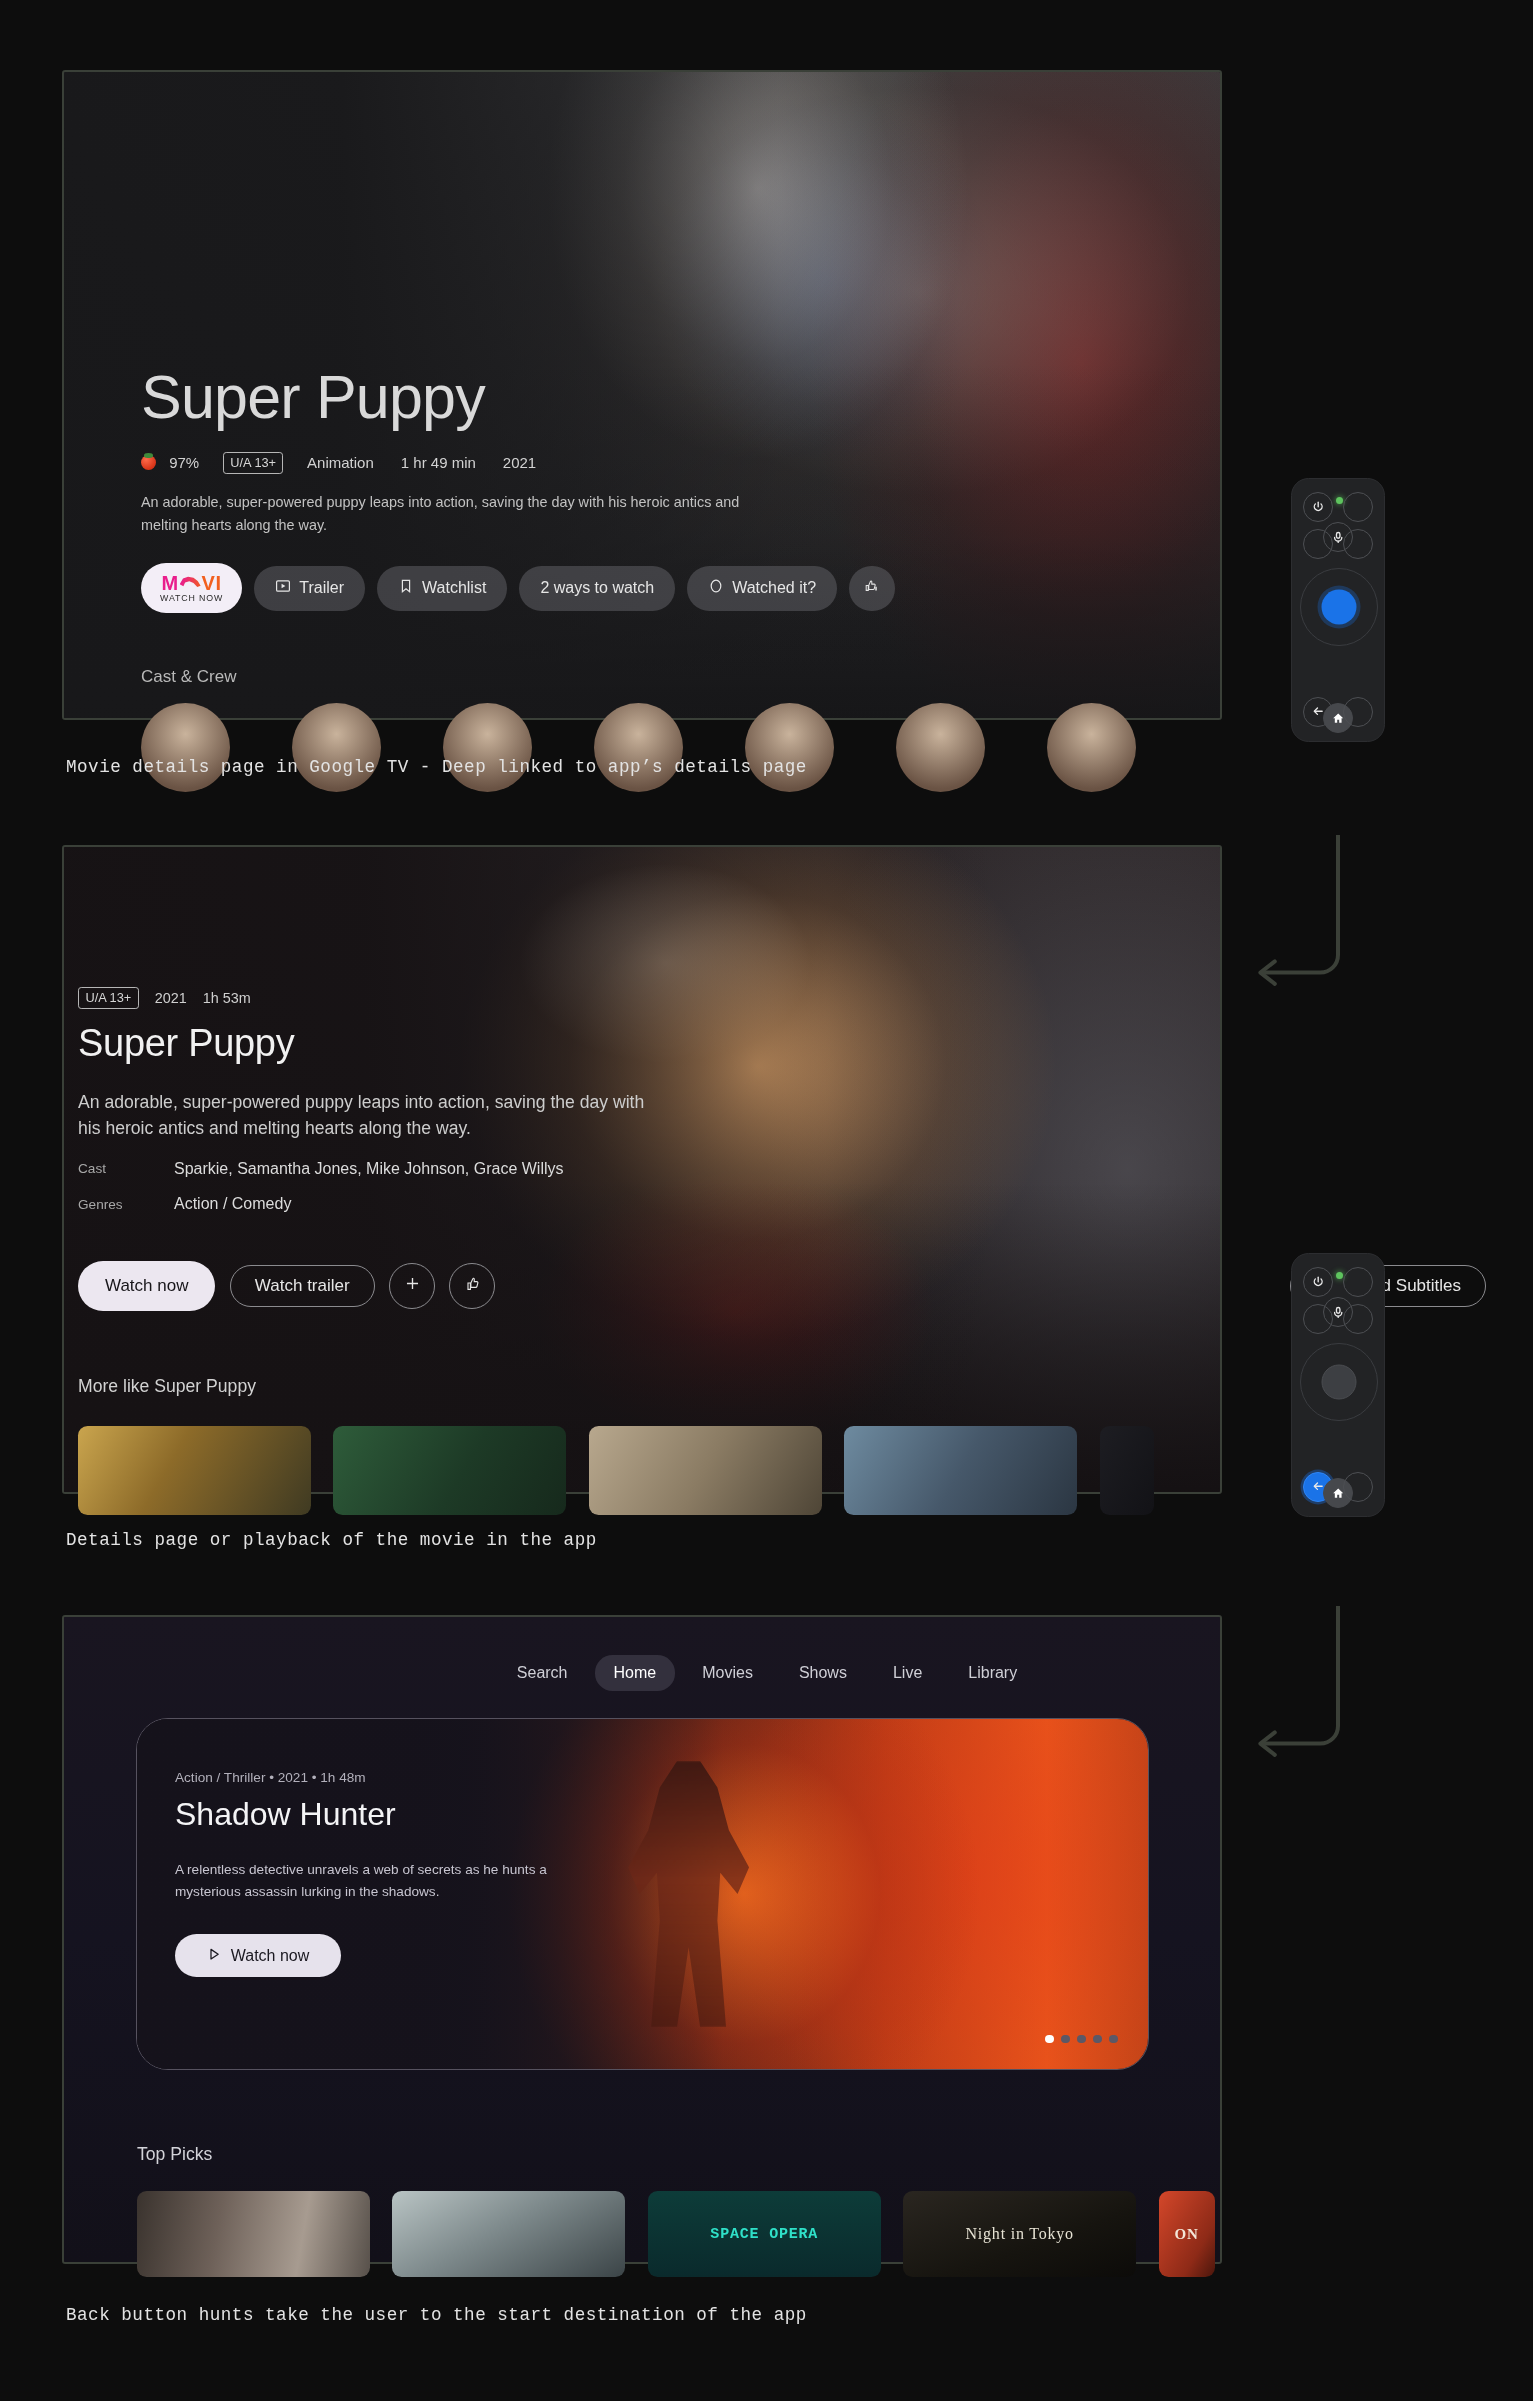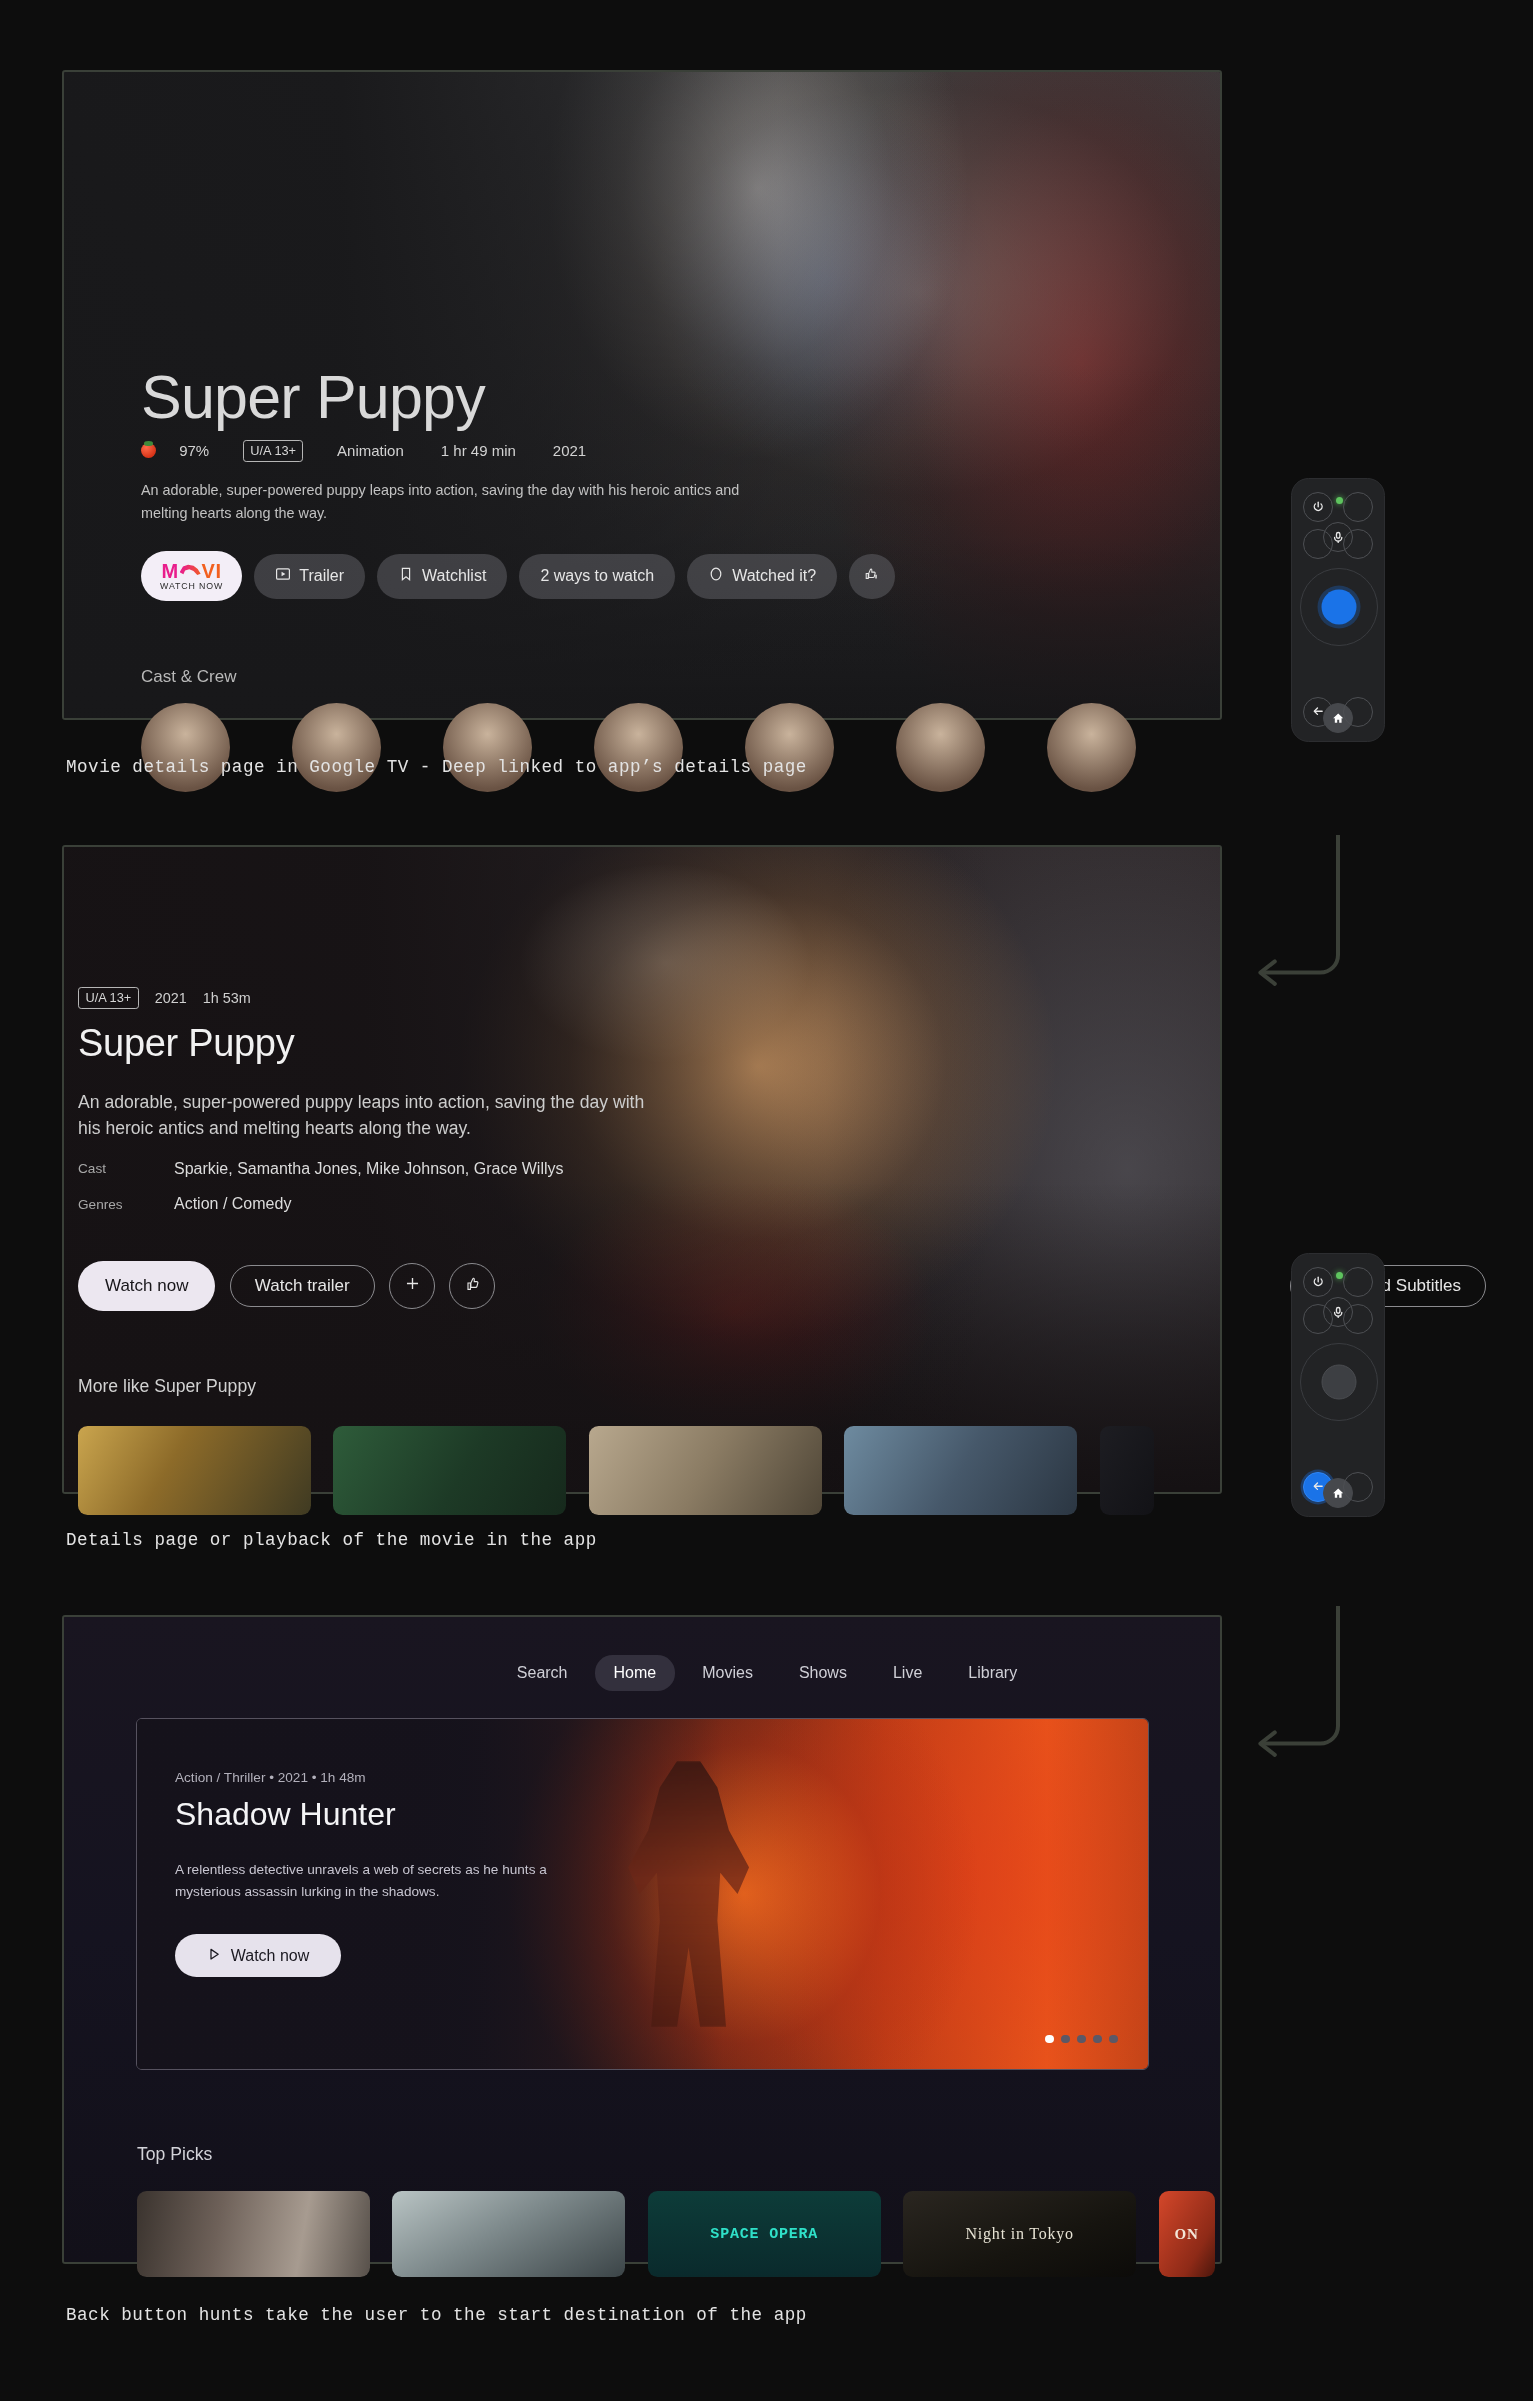--- a/index.html
+++ b/index.html
@@ -57,22 +57,22 @@
     background:
       linear-gradient(90deg, rgba(24,24,26,0.97) 0%, rgba(24,24,26,0.94) 24%, rgba(24,24,26,0.62) 42%, rgba(24,24,26,0.12) 62%, rgba(24,24,26,0) 78%),
       linear-gradient(0deg, rgba(20,20,22,0.85) 0%, rgba(20,20,22,0.25) 28%, rgba(20,20,22,0) 55%);
   }
   .p1-body { position: absolute; left: 78px; top: 297px; right: 32px; }
   .p1-title {
     font-size: 61px; font-weight: 400; color: #d9d9d9;
     line-height: 1.0; letter-spacing: -0.8px;
   }
   .meta-row {
-    display: flex; align-items: center; gap: 16px;
-    margin-top: 12px; font-size: 15px; color: #d2d2d2;
+    display: flex; align-items: center; gap: 6px;
+    margin-top: 24px; font-size: 15px; color: #d2d2d2;
   }
   .tomato {
     width: 15px; height: 15px; border-radius: 50%;
     background: radial-gradient(circle at 35% 30%, #ff6a4a, #d83418 70%);
     position: relative; margin-right: 7.2px; flex: none;
   }
   .tomato::before {
     content: ""; position: absolute; top: -2.4px; left: 3.2px;
     width: 8.8px; height: 4.8px; border-radius: 50% 50% 40% 40%;
     background: #3f8a3a;
@@ -191,21 +191,21 @@
     display: flex; justify-content: center; align-items: center; gap: 8px;
   }
   .nav-item {
     padding: 8.8px 19px; border-radius: 17.6px;
     font-size: 16px; color: #cfcfd6; white-space: nowrap;
   }
   .nav-item.active { background: #33303d; color: #ffffff; }
   .hero {
     position: absolute; left: 136px; top: 1718px;
     width: 1013px; height: 352px;
-    border-radius: 6px; border: 1.2px solid #56525f;
+    border-radius: 32px; border: 1.2px solid #56525f;
     overflow: hidden;
   }
   .hero-art {
     position: absolute; inset: 0;
     background:
       radial-gradient(ellipse 30% 95% at 60% 50%, rgba(255,110,30,0.85) 0%, rgba(180,50,20,0.5) 45%, rgba(0,0,0,0) 78%),
       radial-gradient(ellipse 35% 100% at 82% 45%, rgba(230,60,25,0.55) 0%, rgba(0,0,0,0) 72%),
       linear-gradient(90deg, #17141c 0%, #191520 32%, #4e2119 55%, #b93c16 74%, #e8551b 90%, #c44418 100%);
   }
   .hero-art::after {

